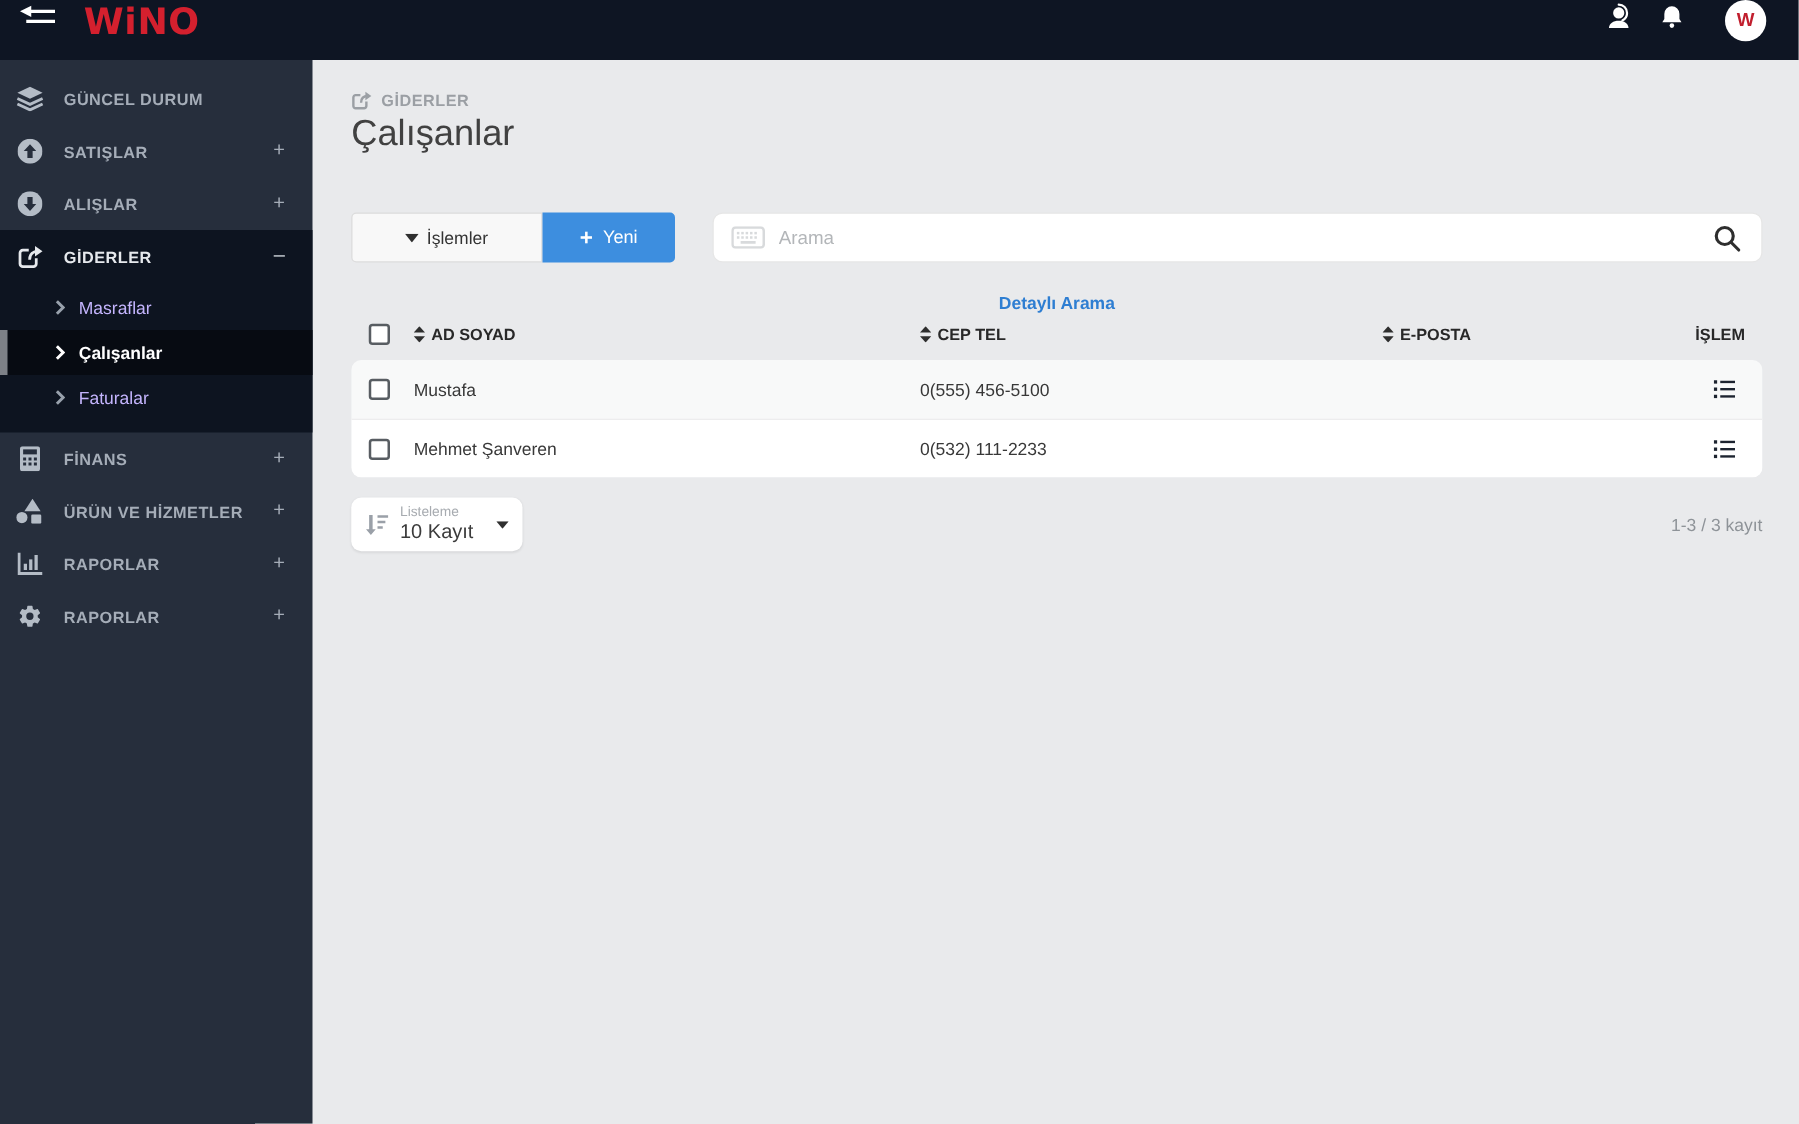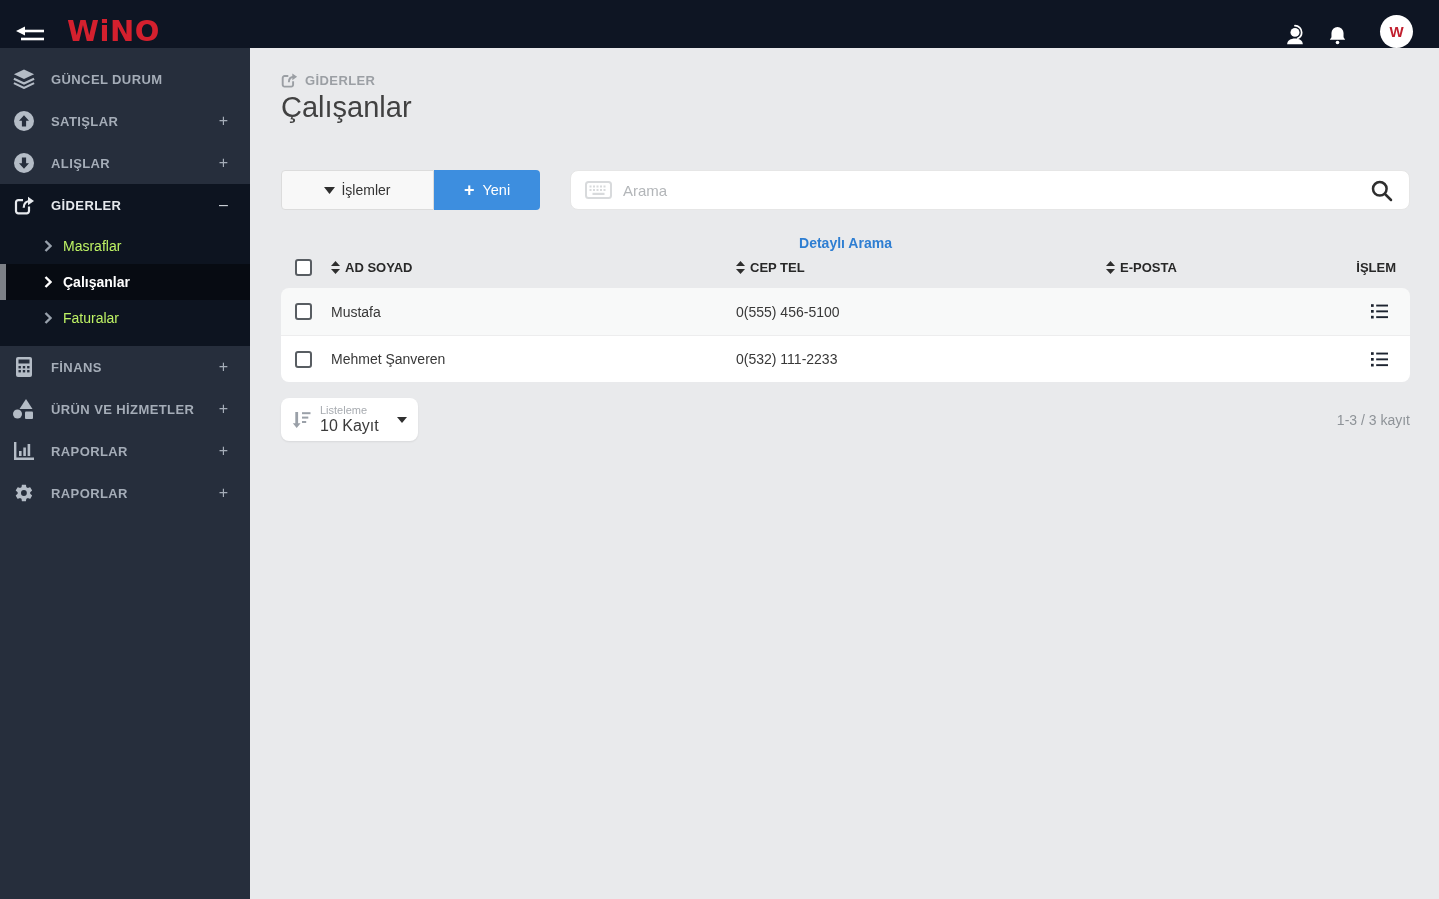--- a/index.html
+++ b/index.html
@@ -1,19 +1,19 @@
 <!DOCTYPE html>
 <html><head>
 <meta charset="utf-8">
 <style>
   * { margin:0; padding:0; box-sizing:border-box; }
   html,body { width:1439px; height:899px; overflow:hidden; font-family:"Liberation Sans",sans-serif; background:#e9eaec; }
 
   
-  .topbar { height:48px; background:#0e1523; display:flex; align-items:flex-end; }
+  .topbar { height:48px; background:#0e1523; display:flex; align-items:flex-start; }
   .collapse-btn { margin-left:13px; width:36px; height:26px; display:flex; align-items:center; justify-content:center; cursor:pointer; }
   .logo { margin-left:18px; font-size:29px; font-weight:800; letter-spacing:.5px; color:#d4202e; font-family:"DejaVu Sans","Liberation Sans",sans-serif; }
   .tb-spacer { flex:1; }
   .tb-icon { width:26px; height:26px; display:flex; align-items:center; justify-content:center; margin-right:16px; cursor:pointer; }
   .avatar { width:33px; height:33px; border-radius:50%; background:#ffffff; color:#c11f2e; font-weight:800; font-size:15px; display:flex; align-items:center; justify-content:center; margin-right:26px; margin-left:14px; cursor:pointer; }
 
   
   .app-body { display:flex; height:851px; }
   .sidebar { width:250px; background:#262e3c; flex-shrink:0; padding-top:10px; }
   .content { flex:1; padding:0 29px 0 31px; }
@@ -22,21 +22,21 @@
   .side-item { height:42px; display:flex; align-items:center; padding:0 22px 0 12px; cursor:pointer; }
   .si-icon { width:24px; display:flex; justify-content:center; margin-right:15px; flex-shrink:0; }
   .si-label { font-size:13px; font-weight:600; letter-spacing:.4px; color:#a5adb8; white-space:nowrap; }
   .si-exp { margin-left:auto; color:#a5adb8; font-size:16px; font-weight:400; }
   .side-section { background:#0d1420; padding-bottom:10px; }
   .side-section .parent .si-label { color:#e6e9ed; }
   .side-section .parent .si-exp { color:#cfd4da; }
   .submenu { padding-top:2px; }
   .sub-item { height:36px; display:flex; align-items:center; padding-left:44px; cursor:pointer; position:relative; }
   .sub-chev { margin-right:11px; display:flex; }
-  .sub-label { font-size:14px; color:#bef264; }
+  .sub-label { font-size:14px; color:#c4b5fd; }
   .sub-item.active { background:#070b12; }
   .sub-item.active .sub-label { color:#ffffff; font-weight:700; }
   .active-bar { position:absolute; left:0; top:0; width:6px; height:100%; background:#7d8187; }
 
   
   .breadcrumb { margin-top:24px; display:flex; align-items:center; gap:7px; }
   .bc-label { font-size:13px; font-weight:700; letter-spacing:.4px; color:#9b9fa4; }
   .page-title { margin-top:3px; font-size:29px; font-weight:400; color:#414141; }
 
   

